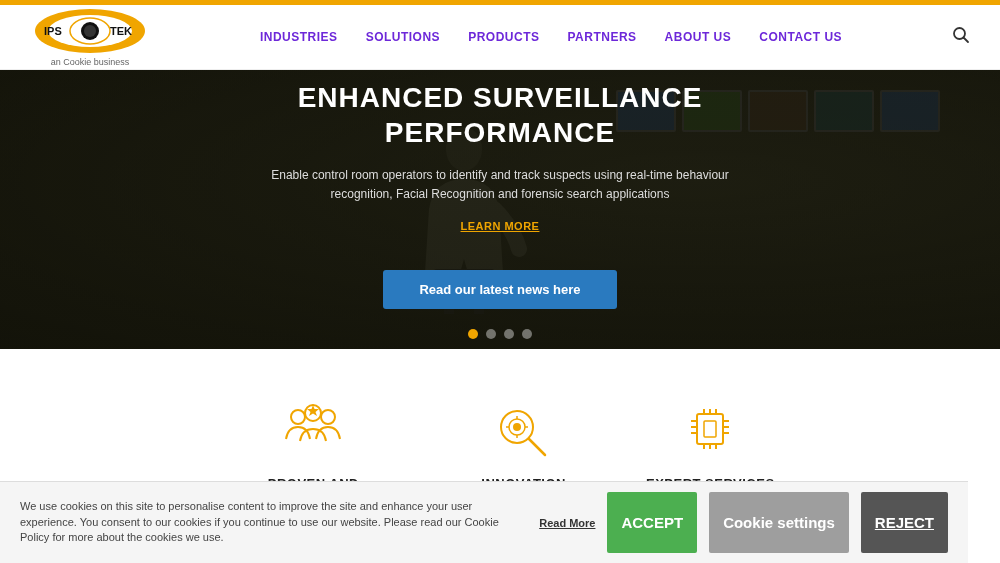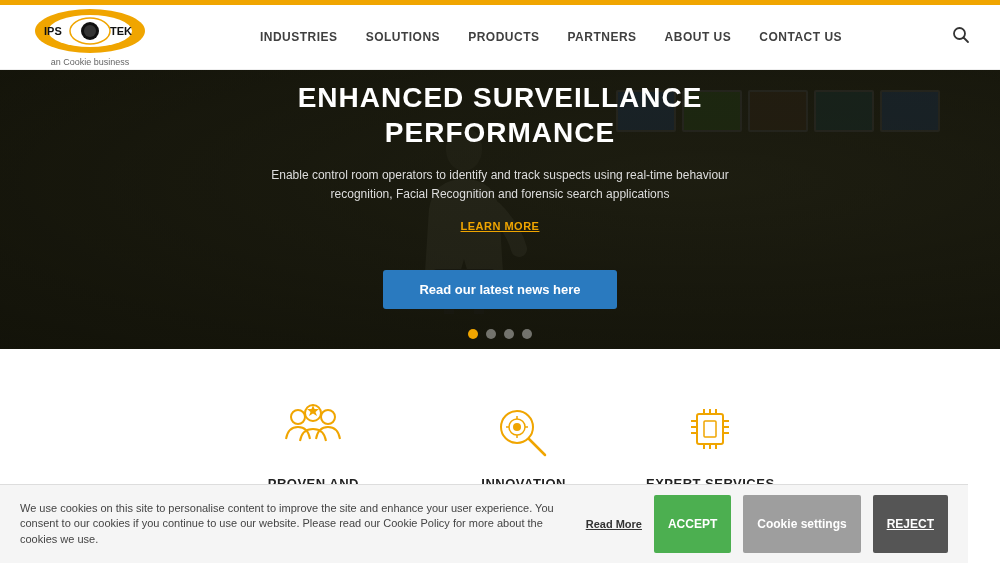--- a/index.html
+++ b/index.html
@@ -39,21 +39,21 @@
     }
     .nav {
       display: flex;
       align-items: center;
       gap: 28px;
     }
     .nav-item {
       font-size: 12px;
       font-weight: 600;
       letter-spacing: 0.5px;
-      color: #404040;
+      color: #6d28d9;
       cursor: pointer;
       text-transform: uppercase;
     }
     .search-icon-wrap {
       cursor: pointer;
       font-size: 16px;
       color: #333;
     }
 
     
@@ -227,21 +227,21 @@
     }
     .cookie-read-more {
       color: #333;
       font-weight: 700;
       text-decoration: underline;
       cursor: pointer;
       white-space: nowrap;
     }
     .cookie-btn {
       padding: 22px 14px;
-      font-size: 12px;
+      font-size: 15px;
       font-weight: 700;
       border: none;
       cursor: pointer;
       border-radius: 2px;
       white-space: nowrap;
     }
     .cookie-accept { background: #4caf50; color: #fff; }
     .cookie-settings { background: #9e9e9e; color: #fff; }
     .cookie-reject { background: #555; color: #fff; text-decoration: underline; }
 

